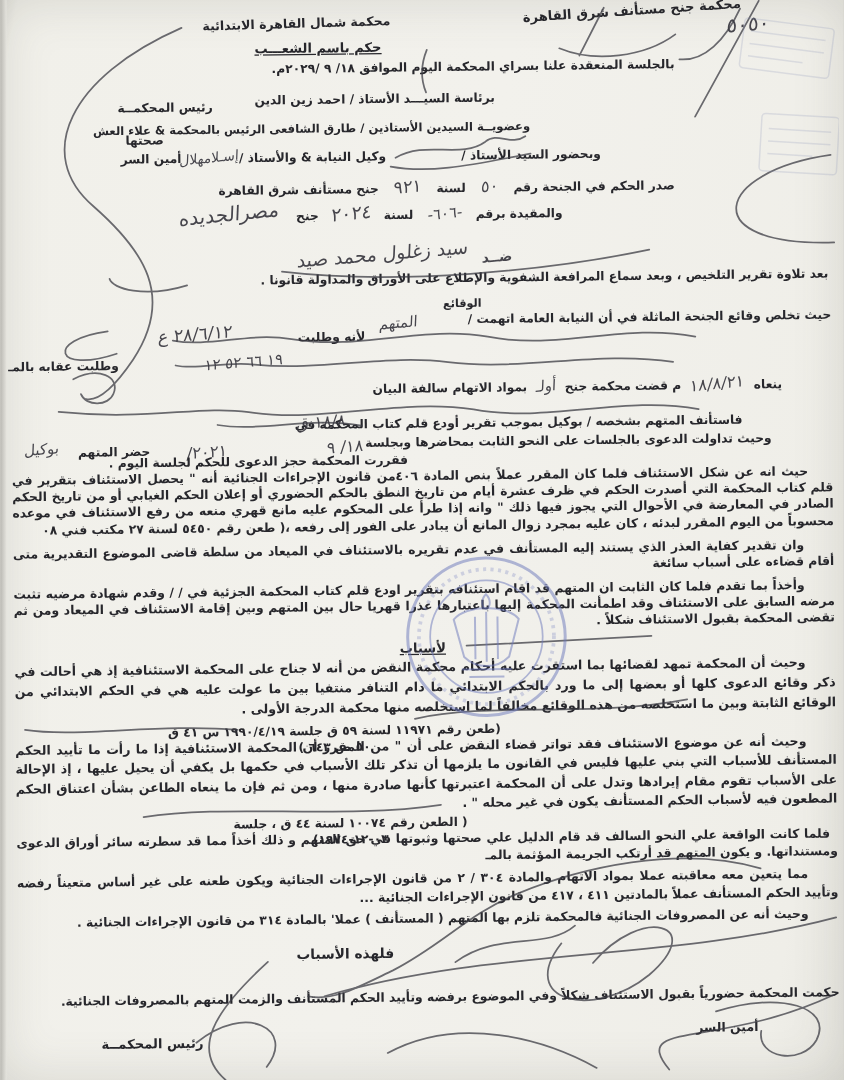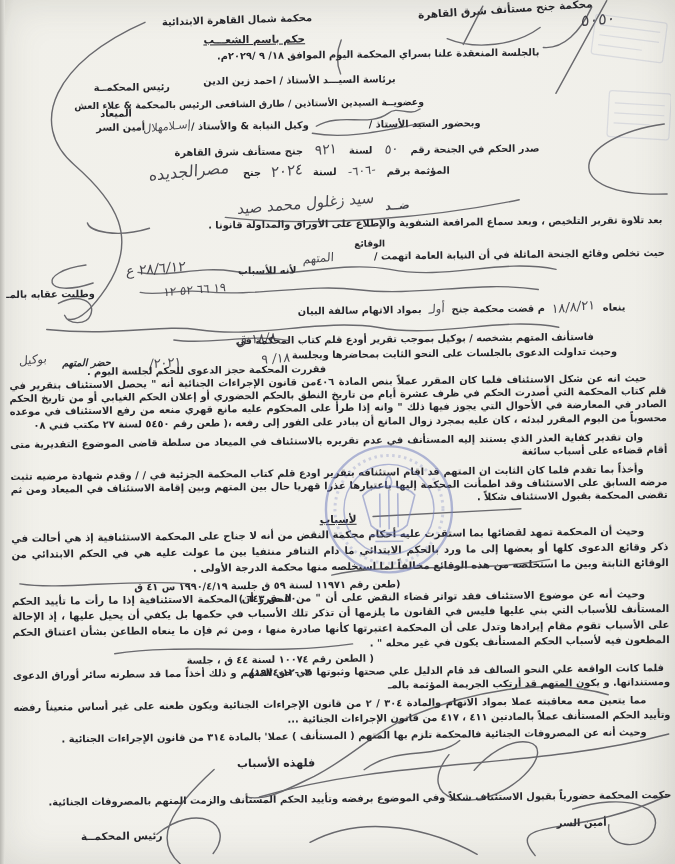--- a/index.html
+++ b/index.html
@@ -34,76 +34,76 @@
 
     <div class="t" style="left:398px;top:5px;width:225px;font-size:10.5px;transform:rotate(-3deg);text-align:center;">محكمة جنح مستأنف شرق القاهرة</div>
     <div class="t" style="left:146px;top:12px;width:192px;font-size:10px;transform:rotate(-1deg);text-align:center;">محكمة شمال القاهرة الابتدائية</div>
     <div class="t underl center" style="left:196px;top:32px;width:126px;font-size:10.5px;">حكم باسم الشعـــب</div>
     <div class="t" style="left:156px;top:48px;width:388px;text-align:right;">بالجلسة المنعقدة علنا بسراي المحكمة اليوم الموافق ١٨/ ٩ /٢٠٢٩م.</div>
 
     <div class="t" style="left:228px;top:73px;width:172px;text-align:right;">برئاسة السيـــد الأستاذ / احمد زين الدين</div>
     <div class="t" style="left:98px;top:78px;">رئيس المحكمــة</div>
 
     <div class="t" style="left:158px;top:96px;width:270px;font-size:9.3px;text-align:right;">وعضويــة السيدين الأستاذين / طارق الشافعى   الرئيس بالمحكمة &amp; علاء العش</div>
-    <div class="t" style="left:104px;top:104px;">الميعاد</div>
+    <div class="t" style="left:104px;top:104px;">صحتها</div>
 
     <div class="row" style="left:100px;top:118px;font-size:9.3px;">
       <span class="tt">وبحضور السيد الأستاذ /</span>
       <span class="slot" style="width:60px;"></span>
       <span class="tt">وكيل النيابة &amp; والأستاذ /</span>
       <span class="slot" style="width:46px;"><span class="hw-in" style="font-size:11px;">إسـلامهلال</span></span>
       <span class="tt">أمين السر</span>
     </div>
 
     <div class="row" style="right:132px;top:139px;">
       <span class="tt">صدر الحكم في الجنحة رقم</span>
       <span class="slot" style="width:38px;"><span class="hw-in" style="font-size:13px;">٥٠</span></span>
       <span class="tt">لسنة</span>
       <span class="slot" style="width:46px;"><span class="hw-in" style="font-size:14px;">٩٢١</span></span>
       <span class="tt">جنح مستأنف شرق القاهرة</span>
     </div>
 
     <div class="row" style="right:222px;top:160px;">
-      <span class="tt">المؤثمة برقم</span>
+      <span class="tt">والمقيدة برقم</span>
       <span class="slot" style="width:50px;"><span class="hw-in" style="font-size:12px;">-٦٠٦-</span></span>
       <span class="tt">لسنة</span>
       <span class="slot" style="width:52px;"><span class="hw-in" style="font-size:15px;">٢٠٢٤</span></span>
       <span class="tt">جنح</span>
       <span class="slot" style="width:108px;"><span class="hw-in" style="font-size:16px;">مصرالجديده</span></span>
     </div>
 
     <div class="hw" style="left:240px;top:194px;font-size:15px;letter-spacing:2px;">سيد زغلول محمد صيد</div>
     <div class="hw" style="left:388px;top:200px;font-size:11px;font-weight:700;">ضــد</div>
 
     <div class="t" style="left:165px;top:217px;width:500px;text-align:right;">بعد تلاوة تقرير التلخيص ، وبعد سماع المرافعة الشفوية والإطلاع على الأوراق والمداولة قانونا .</div>
 
     <div class="t center" style="left:346px;top:238px;width:52px;font-size:9px;">الوقائع</div>
 
     <div class="t" style="left:352px;top:250px;width:315px;text-align:right;">حيث تخلص وقائع الجنحة الماثلة في أن النيابة العامة اتهمت /</div>
     <div class="hw" style="left:305px;top:251px;font-size:12px;">المتهم</div>
-    <div class="t" style="left:240px;top:263px;">لأنه للأسباب</div>
+    <div class="t" style="left:240px;top:263px;">لأنه وطلبت</div>
     <div class="hw" style="left:128px;top:258px;font-size:14px;letter-spacing:2px;">٢٨/٦/١٢ ع</div>
     <div class="hw" style="left:165px;top:281px;font-size:12px;letter-spacing:6px;">١٩  ٦٦  ٥٢  ١٢</div>
     <div class="t" style="left:8px;top:284px;">وطلبت عقابه بالمـ</div>
 
     <div class="row" style="right:48px;top:299px;">
       <span class="tt">ينعاه</span>
       <span class="slot" style="width:58px;"><span class="hw-in" style="font-size:13px;">١٨/٨/٢١</span></span>
       <span class="tt">م قضت محكمة جنح</span>
       <span class="slot" style="width:30px;"><span class="hw-in" style="font-size:12px;">أولـ</span></span>
       <span class="tt">بمواد الاتهام سالفة البيان</span>
     </div>
 
     <div class="t" style="left:285px;top:333px;width:310px;text-align:right;">فاستأنف المتهم بشخصه / بوكيل بموجب تقرير أودع قلم كتاب المحكمة في</div>
     <div class="hw" style="left:238px;top:330px;font-size:13px;">١٨/٨ ق</div>
 
     <div class="t" style="left:318px;top:348px;width:300px;text-align:right;">وحيث تداولت الدعوى بالجلسات على النحو الثابت بمحاضرها وبجلسة</div>
     <div class="hw" style="left:262px;top:350px;font-size:13px;">١٨/ ٩</div>
     <div class="hw" style="left:150px;top:353px;font-size:13px;">٢٠٢١/</div>
-    <div class="t" style="left:63px;top:353px;font-style:italic;">حضر المتهم</div>
+    <div class="t" style="left:63px;top:353px;">حضر المتهم</div>
     <div class="hw" style="left:20px;top:349px;font-size:12px;">بوكيل</div>
 
     <div class="t" style="left:95px;top:362px;width:232px;text-align:right;">فقررت المحكمة حجز الدعوى للحكم لجلسة اليوم .</div>
 
     <div class="para" style="top:375px;line-height:13.2px;text-indent:20px;">حيث انه عن شكل الاستئناف فلما كان المقرر عملاً بنص المادة ٤٠٦من قانون الإجراءات الجنائية  أنه " يحصل الاستئناف بتقرير في قلم كتاب المحكمة التي أصدرت الحكم في ظرف عشرة أيام من تاريخ النطق بالحكم الحضوري أو إعلان الحكم الغيابي أو من تاريخ الحكم الصادر في المعارضة في الأحوال التي يجوز فيها ذلك " وانه إذا طرأ على المحكوم عليه مانع قهري منعه من رفع الاستئناف في موعده محسوباً من اليوم المقرر لبدئه ، كان عليه بمجرد زوال المانع أن يبادر على الفور إلى رفعه ،( طعن رقم ٥٤٥٠ لسنة ٢٧ مكتب فني ٠٨</div>
     <div class="para" style="top:434px;line-height:13.2px;text-indent:24px;">وان تقدير كفاية العذر الذي يستند إليه المستأنف في عدم تقريره بالاستئناف في الميعاد من سلطة قاضى الموضوع التقديرية متى أقام قضاءه على أسباب سائغة</div>
     <div class="para" style="top:466px;line-height:13px;text-indent:24px;">وأخذاً بما تقدم فلما كان الثابت ان المتهم قد اقام استئنافه بتقرير اودع قلم كتاب المحكمة الجزئية في   /      /      وقدم شهادة مرضيه تثبت مرضه السابق على الاستئناف وقد اطمأنت المحكمة إليها باعتبارها عذرا قهريا حال بين المتهم وبين إقامة الاستئناف في الميعاد ومن ثم تقضى المحكمة بقبول الاستئناف شكلاً .</div>
 
     <div class="t center underl" style="left:306px;top:513px;width:62px;font-size:10.5px;">لأسباب</div>
 

